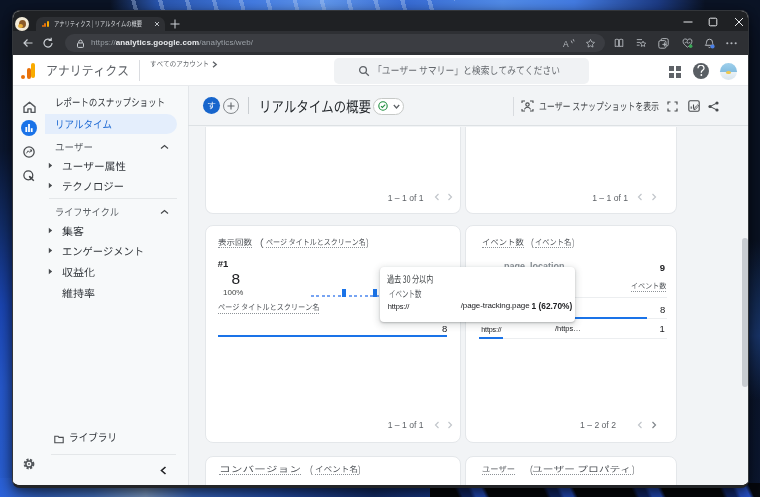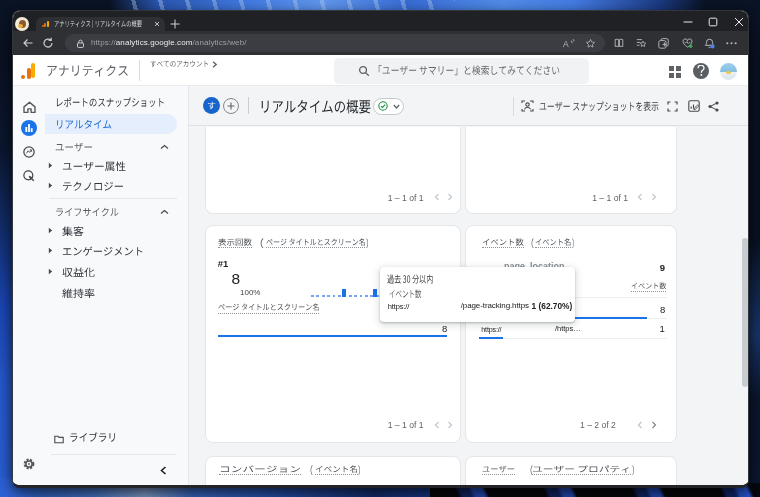--- a/index.html
+++ b/index.html
@@ -12,21 +12,21 @@
 .wallBotR{left:430px;top:483px;width:330px;height:14px;background:#06090f}
 .wallBotR2{left:430px;top:483px;width:330px;height:14px;background:repeating-linear-gradient(65deg, rgba(6,9,15,0) 0 26px, #142e7e 30px 38px, #2c5ce4 42px 50px, rgba(6,9,15,0) 54px 80px)}
 .wallR{left:749px;top:240px;width:11px;height:160px;background:linear-gradient(180deg, rgba(16,30,58,0) 0%, #16305e 40%, #1b3a74 60%, rgba(16,30,58,0) 100%)}
 .win{left:12px;top:10px;width:737px;height:478px;border-radius:8px;overflow:hidden;background:#fff;border:1px solid #33363a;border-bottom:3px solid #232528;box-shadow:0 14px 34px rgba(0,0,0,.55),0 3px 10px rgba(0,0,0,.45)}
 
 .tbar{left:0;top:0;width:737px;height:20px;background:#1f2124}
 .tab{left:23px;top:6px;width:129px;height:14px;background:#2e3034;border-radius:7px 7px 0 0}
 .toolbar{left:0;top:20px;width:737px;height:24px;background:#2e3034}
 .urlpill{left:52px;top:23px;width:540px;height:18px;border-radius:9px;background:#3b3d42}
 .urltxt{left:78px;top:26.5px;font-size:8px;letter-spacing:0.1px;color:#9aa0a6;white-space:nowrap}
-.urltxt b{color:#e8eaed;font-weight:normal}
+.urltxt b{color:#e8eaed;font-weight:bold}
 
 .gahead{left:0;top:44px;width:737px;height:31px;background:#fff;border-bottom:1px solid #e8eaed}
 .search{left:321px;top:47px;width:255px;height:26px;background:#f0f2f4;border-radius:5px}
 .helpc{left:680px;top:52px;width:16px;height:16px;border-radius:50%;background:#595e63}
 .avatar{left:706.5px;top:51.5px;width:17px;height:17px;border-radius:50%;background:linear-gradient(180deg,#9fd0ec 0%,#83bde0 52%,#ecf2f6 53%,#d8e5ee 100%)}
 
 .mainbg{left:0;top:75px;width:737px;height:400px;background:#f7f9fa}
 .content{left:175px;top:75px;width:562px;height:400px;background:#f2f4f6;border-left:1px solid #e3e6e9}
 .titlerow{left:175px;top:75px;width:562px;height:40px;border-bottom:1px solid #dde1e4}
 .navsel{left:32px;top:103px;width:132px;height:20px;background:#e4eefc;border-radius:0 10px 10px 0}
@@ -356,21 +356,21 @@
         <path d="M70 28C70 24 74 21 78 21C82 21 85 24 85 28C85 32 82 35 78 35C74 35 70 32 70 28ZM66 28C66 35 71 40 78 40C84 40 90 35 90 28C90 21 84 16 78 16C71 16 66 21 66 28ZM5 62 13 69C14 67 16 64 18 62C23 56 31 45 36 39C40 35 42 35 45 38C50 43 59 52 65 59C71 66 80 77 87 85L94 78C86 70 76 59 70 52C64 45 55 36 49 31C42 24 38 25 32 32C26 39 17 50 12 55C10 58 8 60 5 62Z M110 45V54C113 54 119 54 124 54C132 54 172 54 179 54C184 54 188 54 190 54V45C188 45 184 45 179 45C172 45 132 45 124 45C118 45 113 45 110 45Z M272 13 266 16C269 20 273 26 275 32L281 29C279 24 274 17 272 13ZM285 9 279 11C282 16 286 21 289 26L294 24C292 19 287 12 285 9ZM229 12 224 19C230 22 241 29 246 33L251 26C246 23 235 15 229 12ZM214 83 218 92C228 90 242 85 252 79C268 70 281 57 290 43L285 35C277 49 264 62 247 72C237 78 225 82 214 83ZM214 34 209 41C215 44 226 51 231 55L236 48C231 45 220 38 214 34Z M376 10 367 7C366 9 365 13 364 14C359 24 349 39 332 49L338 54C350 47 358 37 365 28H399C397 36 392 47 385 56C378 51 371 46 364 42L359 48C365 52 373 57 380 62C371 72 358 81 341 86L348 92C365 86 377 77 386 67C390 70 394 73 397 76L403 69C400 67 396 64 392 60C399 50 405 38 407 29C408 28 409 25 410 24L403 20C401 21 399 21 397 21H369L372 17C373 16 374 12 376 10Z M431 52 435 60C449 55 463 49 473 43V80C473 84 473 89 473 91H482C482 89 482 84 482 80V38C492 31 501 24 509 16L502 10C495 18 485 27 475 33C464 40 448 47 431 52Z M556 79C556 83 556 88 555 91H565C565 88 564 82 564 79L564 46C576 50 593 56 604 62L607 54C597 48 578 41 564 37V21C564 18 565 14 565 11H555C556 14 556 18 556 21C556 29 556 74 556 79Z M675 86 680 90C681 90 682 89 684 88C695 82 709 72 718 60L713 54C705 65 693 74 684 78C684 75 684 27 684 20C684 17 684 14 684 13H675C675 14 675 17 675 20C675 27 675 76 675 80C675 82 675 84 675 86ZM629 85 637 90C645 84 651 74 654 63C657 53 657 32 657 20C657 18 658 14 658 13H649C649 15 649 18 649 21C649 32 649 52 646 61C643 70 637 79 629 85Z M753 10 745 14C750 24 755 36 760 44C749 52 743 60 743 70C743 85 756 91 775 91C787 91 799 90 807 88V79C799 81 785 83 775 83C759 83 751 78 751 69C751 62 756 55 766 49C776 43 789 36 796 32C799 31 802 30 804 28L799 21C797 23 795 24 792 26C787 29 776 34 767 40C762 32 757 21 753 10Z M902 21 897 17C896 18 893 18 890 18C886 18 855 18 851 18C848 18 843 18 841 17V26C842 26 848 26 851 26C855 26 887 26 890 26C888 34 880 46 874 54C863 65 849 77 832 84L839 90C854 84 867 72 878 61C888 70 899 82 905 91L912 85C906 77 894 64 883 55C890 46 897 34 900 26C901 24 902 22 902 21Z M976 10 967 7C966 10 965 14 964 15C959 24 950 39 932 49L939 54C950 47 959 38 965 30H998C996 39 990 52 982 61C973 71 961 80 943 86L950 92C969 86 980 76 990 65C998 54 1005 41 1007 31C1008 29 1009 27 1010 26L1003 21C1001 22 999 22 996 22H969L972 18C973 16 974 13 976 10Z M1100 12H1091C1091 15 1091 17 1091 21C1091 24 1091 33 1091 37C1091 56 1090 64 1083 72C1077 79 1068 83 1059 85L1065 92C1073 90 1083 85 1089 78C1096 69 1100 61 1100 37C1100 33 1100 25 1100 21C1100 17 1100 15 1100 12ZM1054 13H1044C1045 15 1045 18 1045 20C1045 23 1045 49 1045 53C1045 56 1045 60 1044 61H1054C1053 59 1053 56 1053 54C1053 49 1053 23 1053 20C1053 18 1053 15 1054 13Z M1133 45V54C1136 54 1141 54 1146 54C1154 54 1194 54 1201 54C1206 54 1210 54 1212 54V45C1210 45 1206 45 1201 45C1194 45 1154 45 1146 45C1141 45 1136 45 1133 45Z M1245 15 1239 21C1247 26 1259 36 1264 42L1271 35C1265 30 1252 19 1245 15ZM1236 82 1242 90C1258 87 1271 81 1281 74C1296 65 1308 51 1315 39L1310 30C1304 43 1292 57 1276 67C1267 73 1254 79 1236 82Z M1360 4C1354 14 1343 27 1326 36C1328 38 1330 40 1332 42C1336 39 1341 36 1345 33C1351 38 1359 44 1363 50C1352 58 1338 65 1326 69C1327 70 1329 73 1330 76C1338 73 1347 69 1355 64V96H1362V92H1404V96H1411V53H1370C1382 44 1392 31 1397 16L1392 14L1391 14H1363C1365 11 1367 8 1368 5ZM1404 85H1362V60H1404ZM1357 21H1387C1383 30 1376 37 1369 44C1364 39 1357 33 1350 28C1353 26 1355 23 1357 21Z" fill="currentColor"></path>
       </svg>
     </div>
   <div class="jpt" style="left:353.3px;top:226.9px;color:#4d5156">
       <svg style="display:block;width:7.0px;height:10.5px" viewBox="0 0 100.0 100" preserveAspectRatio="none">
         <path d="M30 50C30 30 23 15 11 2L5 6C16 17 23 32 23 50C23 68 16 83 5 94L11 98C23 85 30 70 30 50Z" fill="currentColor"></path>
       </svg>
     </div>
   <div class="abs" style="left:204.7px;top:246.5px;font-size:9.5px;font-weight:bold;color:#202124">#1</div>
   <div class="abs" style="left:218.6px;top:260.3px;font-size:15.5px;line-height:1;color:#202124">8</div>
-  <div class="abs" style="left:227px;top:276.8px;font-size:8px;color:#444746">100%</div>
+  <div class="abs" style="left:210px;top:276.8px;font-size:8px;color:#444746">100%</div>
   <div class="abs" style="left:297.7px;top:284.4px;width:136px;height:1.6px;background:repeating-linear-gradient(90deg,#77a4f2 0 2.8px,rgba(0,0,0,0) 2.8px 5.4px)"></div>
   <div class="abs" style="left:329px;top:277.5px;width:4px;height:8.3px;background:#1a73e8"></div>
   <div class="abs" style="left:359.5px;top:277.5px;width:4px;height:8.3px;background:#1a73e8"></div>
   <div class="jpt du" style="left:204.7px;top:292.3px;color:#4d5156">
       <svg style="display:block;width:101.5px;height:10.5px" viewBox="0 0 1422.4 100" preserveAspectRatio="none">
         <path d="M70 28C70 24 74 21 78 21C82 21 85 24 85 28C85 32 82 35 78 35C74 35 70 32 70 28ZM66 28C66 35 71 40 78 40C84 40 90 35 90 28C90 21 84 16 78 16C71 16 66 21 66 28ZM5 62 13 69C14 67 16 64 18 62C23 56 31 45 36 39C40 35 42 35 45 38C50 43 59 52 65 59C71 66 80 77 87 85L94 78C86 70 76 59 70 52C64 45 55 36 49 31C42 24 38 25 32 32C26 39 17 50 12 55C10 58 8 60 5 62Z M110 45V54C113 54 119 54 124 54C132 54 172 54 179 54C184 54 188 54 190 54V45C188 45 184 45 179 45C172 45 132 45 124 45C118 45 113 45 110 45Z M272 13 266 16C269 20 273 26 275 32L281 29C279 24 274 17 272 13ZM285 9 279 11C282 16 286 21 289 26L294 24C292 19 287 12 285 9ZM229 12 224 19C230 22 241 29 246 33L251 26C246 23 235 15 229 12ZM214 83 218 92C228 90 242 85 252 79C268 70 281 57 290 43L285 35C277 49 264 62 247 72C237 78 225 82 214 83ZM214 34 209 41C215 44 226 51 231 55L236 48C231 45 220 38 214 34Z M376 10 367 7C366 9 365 13 364 14C359 24 349 39 332 49L338 54C350 47 358 37 365 28H399C397 36 392 47 385 56C378 51 371 46 364 42L359 48C365 52 373 57 380 62C371 72 358 81 341 86L348 92C365 86 377 77 386 67C390 70 394 73 397 76L403 69C400 67 396 64 392 60C399 50 405 38 407 29C408 28 409 25 410 24L403 20C401 21 399 21 397 21H369L372 17C373 16 374 12 376 10Z M431 52 435 60C449 55 463 49 473 43V80C473 84 473 89 473 91H482C482 89 482 84 482 80V38C492 31 501 24 509 16L502 10C495 18 485 27 475 33C464 40 448 47 431 52Z M556 79C556 83 556 88 555 91H565C565 88 564 82 564 79L564 46C576 50 593 56 604 62L607 54C597 48 578 41 564 37V21C564 18 565 14 565 11H555C556 14 556 18 556 21C556 29 556 74 556 79Z M675 86 680 90C681 90 682 89 684 88C695 82 709 72 718 60L713 54C705 65 693 74 684 78C684 75 684 27 684 20C684 17 684 14 684 13H675C675 14 675 17 675 20C675 27 675 76 675 80C675 82 675 84 675 86ZM629 85 637 90C645 84 651 74 654 63C657 53 657 32 657 20C657 18 658 14 658 13H649C649 15 649 18 649 21C649 32 649 52 646 61C643 70 637 79 629 85Z M753 10 745 14C750 24 755 36 760 44C749 52 743 60 743 70C743 85 756 91 775 91C787 91 799 90 807 88V79C799 81 785 83 775 83C759 83 751 78 751 69C751 62 756 55 766 49C776 43 789 36 796 32C799 31 802 30 804 28L799 21C797 23 795 24 792 26C787 29 776 34 767 40C762 32 757 21 753 10Z M902 21 897 17C896 18 893 18 890 18C886 18 855 18 851 18C848 18 843 18 841 17V26C842 26 848 26 851 26C855 26 887 26 890 26C888 34 880 46 874 54C863 65 849 77 832 84L839 90C854 84 867 72 878 61C888 70 899 82 905 91L912 85C906 77 894 64 883 55C890 46 897 34 900 26C901 24 902 22 902 21Z M976 10 967 7C966 10 965 14 964 15C959 24 950 39 932 49L939 54C950 47 959 38 965 30H998C996 39 990 52 982 61C973 71 961 80 943 86L950 92C969 86 980 76 990 65C998 54 1005 41 1007 31C1008 29 1009 27 1010 26L1003 21C1001 22 999 22 996 22H969L972 18C973 16 974 13 976 10Z M1100 12H1091C1091 15 1091 17 1091 21C1091 24 1091 33 1091 37C1091 56 1090 64 1083 72C1077 79 1068 83 1059 85L1065 92C1073 90 1083 85 1089 78C1096 69 1100 61 1100 37C1100 33 1100 25 1100 21C1100 17 1100 15 1100 12ZM1054 13H1044C1045 15 1045 18 1045 20C1045 23 1045 49 1045 53C1045 56 1045 60 1044 61H1054C1053 59 1053 56 1053 54C1053 49 1053 23 1053 20C1053 18 1053 15 1054 13Z M1133 45V54C1136 54 1141 54 1146 54C1154 54 1194 54 1201 54C1206 54 1210 54 1212 54V45C1210 45 1206 45 1201 45C1194 45 1154 45 1146 45C1141 45 1136 45 1133 45Z M1245 15 1239 21C1247 26 1259 36 1264 42L1271 35C1265 30 1252 19 1245 15ZM1236 82 1242 90C1258 87 1271 81 1281 74C1296 65 1308 51 1315 39L1310 30C1304 43 1292 57 1276 67C1267 73 1254 79 1236 82Z M1360 4C1354 14 1343 27 1326 36C1328 38 1330 40 1332 42C1336 39 1341 36 1345 33C1351 38 1359 44 1363 50C1352 58 1338 65 1326 69C1327 70 1329 73 1330 76C1338 73 1347 69 1355 64V96H1362V92H1404V96H1411V53H1370C1382 44 1392 31 1397 16L1392 14L1391 14H1363C1365 11 1367 8 1368 5ZM1404 85H1362V60H1404ZM1357 21H1387C1383 30 1376 37 1369 44C1364 39 1357 33 1350 28C1353 26 1355 23 1357 21Z" fill="currentColor"></path>
       </svg>
     </div>
   <div class="num" style="left:404.4px;top:312.3px;width:30px;text-align:right">8</div>
   <div class="bar" style="left:204.7px;top:323.6px;width:229.7px;height:2.4px"></div>
@@ -425,21 +425,21 @@
     </div>
   <div class="rline" style="left:465.5px;top:286.3px;width:188.3px"></div>
   <div class="num" style="left:622.3px;top:292.8px;width:30px;text-align:right">8</div>
   <div class="rline" style="left:465.5px;top:307px;width:188.3px"></div>
   <div class="bar" style="left:465.5px;top:306.1px;width:168.3px;height:1.8px"></div>
   <div class="num" style="left:468.3px;top:313.6px;font-size:7.2px;letter-spacing:-0.2px">https://</div>
   <div class="num" style="left:541.9px;top:313.3px;font-size:7.5px">/https…</div>
   <div class="num" style="left:621.8px;top:311.6px;width:30px;text-align:right">1</div>
   <div class="rline" style="left:465.5px;top:326.9px;width:188.3px"></div>
   <div class="bar" style="left:466px;top:325.9px;width:24px;height:2px"></div>
-  <div class="pag" style="left:567px;top:409px;width:60px;text-align:left">1 – 2 of 2</div>
+  <div class="pag" style="left:555px;top:409px;width:60px;text-align:center">1 – 2 of 2</div>
   <svg class="chev" style="left:623px;top:409.5px" viewBox="0 0 8 8">
       <path d="M5.5 1 L2.5 4 L5.5 7" fill="none" stroke="#c2c6cb" stroke-width="1.2"></path>
     </svg>
   <svg class="chev" style="left:636.7px;top:409.5px" viewBox="0 0 8 8">
       <path d="M2.5 1 L5.5 4 L2.5 7" fill="none" stroke="#80868b" stroke-width="1.2"></path>
     </svg>
 
   <div class="jpt du" style="left:205.5px;top:453.75px;color:#4d5156">
       <svg style="display:block;width:82.0px;height:10.5px" viewBox="0 0 700.0 100" preserveAspectRatio="none">
         <path d="M16 75V84C19 84 23 83 27 83H76L76 89H85C85 87 84 83 84 79V28C84 25 85 22 85 20C83 20 80 20 77 20H28C25 20 20 20 17 19V28C20 28 24 28 28 28H76V75H27C23 75 18 75 16 75Z M123 15 117 21C124 26 137 36 142 42L148 35C143 30 130 19 123 15ZM114 82 119 90C136 87 149 81 159 74C174 65 186 51 192 39L188 30C182 43 170 57 154 67C145 73 132 79 114 82Z M276 10 271 12C274 16 277 22 279 26L285 24C283 20 279 14 276 10ZM288 6 282 8C285 12 288 18 290 22L296 20C294 16 290 10 288 6ZM222 58C218 66 213 77 206 85L215 89C220 81 226 70 230 61C234 51 237 36 239 30C239 28 240 25 240 23L232 21C230 32 226 48 222 58ZM271 54C275 65 280 78 282 88L291 86C289 77 283 61 279 51C275 41 269 27 265 20L256 22C261 30 267 44 271 54Z M310 45V54C313 54 319 54 324 54C332 54 372 54 379 54C384 54 388 54 390 54V45C388 45 384 45 379 45C372 45 332 45 324 45C318 45 313 45 310 45Z M472 13 466 16C469 20 473 26 475 32L481 29C479 24 474 17 472 13ZM485 9 479 11C482 16 486 21 489 26L494 24C492 19 487 12 485 9ZM429 12 424 19C430 22 441 29 446 33L451 26C446 23 435 15 429 12ZM414 83 418 92C428 90 442 85 452 79C468 70 481 57 490 43L485 35C477 49 464 62 447 72C437 78 425 82 414 83ZM414 34 409 41C415 44 426 51 431 55L436 48C431 45 420 38 414 34Z M521 82V90C523 90 526 90 529 90H570L570 94H577C577 92 577 90 577 88C577 80 577 42 577 38C577 36 577 34 577 33C576 33 573 34 571 34C563 34 538 34 532 34C530 34 524 33 522 33V41C524 41 530 41 532 41C538 41 566 41 570 41V57H533C530 57 526 57 524 57V65C526 64 530 64 534 64H570V82H529C526 82 523 82 521 82Z M623 15 617 21C624 26 637 36 642 42L648 35C643 30 630 19 623 15ZM614 82 619 90C636 87 649 81 659 74C674 65 686 51 692 39L688 30C682 43 670 57 654 67C645 73 632 79 614 82Z" fill="currentColor"></path>
@@ -488,15 +488,15 @@
       <svg style="display:block;width:46.3px;height:10.0px" viewBox="0 0 655.8 100" preserveAspectRatio="none">
         <path d="M6 11C12 16 18 23 21 28L28 23C24 18 17 11 11 6ZM25 44H5V50H17V76C13 81 8 85 4 88L8 95C12 91 17 86 21 82C28 90 37 94 50 94C61 94 83 94 94 94C94 92 95 88 96 86C84 87 61 88 50 87C38 87 29 83 25 76ZM58 22V38H49V13H76V22ZM64 38V27H76V38ZM42 8V38H34V82H41V44H84V74C84 76 84 76 83 76C82 76 78 76 74 76C74 78 75 80 76 82C82 82 86 82 88 81C90 80 91 78 91 74V38H83V8ZM49 51V76H55V72H75V51ZM55 56H70V67H55Z M164 64C168 69 173 75 177 81L132 83C136 74 142 63 146 53H195V46H154V27H188V19H154V4H146V19H113V27H146V46H105V53H137C133 63 128 75 123 83L109 84L110 92C128 91 156 90 182 88C184 91 186 94 187 97L194 93C190 84 180 71 171 61Z M249 89C262 89 272 82 272 68C272 58 265 52 257 50V49C265 47 270 41 270 32C270 20 261 13 248 13C240 13 234 17 228 22L233 28C237 24 242 21 248 21C256 21 260 25 260 32C260 40 255 46 240 46V53C257 53 263 59 263 68C263 76 257 82 248 82C240 82 234 78 230 73L225 79C230 84 237 89 249 89Z M306 89C320 89 329 77 329 51C329 26 320 13 306 13C292 13 283 26 283 51C283 77 292 89 306 89ZM306 82C297 82 292 73 292 51C292 30 297 21 306 21C314 21 320 30 320 51C320 73 314 82 306 82Z M388 6C382 22 371 35 358 44C360 45 363 48 365 50C377 40 389 25 396 8ZM423 6 416 9C423 24 436 40 447 49C449 47 451 44 454 42C442 34 430 19 423 6ZM374 42V49H395C393 66 387 82 363 90C365 92 367 94 368 96C394 87 400 69 403 49H429C428 74 426 84 424 87C423 88 422 88 420 88C417 88 411 88 404 88C406 90 407 93 407 95C413 96 419 96 423 95C426 95 428 94 430 92C434 88 435 76 437 45C437 44 437 42 437 42Z M492 20C499 27 505 37 508 44L515 40C512 34 506 24 499 16ZM472 9 473 72C468 74 463 76 459 77L462 85C473 80 488 74 502 67L501 60L481 68L479 9ZM533 9C529 53 518 77 484 90C485 91 488 95 490 96C505 90 516 81 524 69C533 78 542 89 546 96L553 90C548 82 537 71 528 62C535 49 539 32 541 10Z M566 21V96H573V28H602C602 42 598 58 576 70C578 71 580 74 581 76C595 68 602 58 606 49C615 57 625 68 630 74L636 70C630 62 618 50 608 42C609 37 609 33 610 28H639V86C639 88 638 88 636 88C634 88 627 89 620 88C621 90 623 94 623 96C632 96 638 96 642 95C645 93 646 91 646 86V21H610V4H602V21Z" fill="currentColor"></path>
       </svg>
     </div>
   <div class="jpt" style="left:376.2px;top:277.6px;color:#55595e;z-index:31">
       <svg style="display:block;width:32.4px;height:9.5px" viewBox="0 0 500.0 100" preserveAspectRatio="none">
         <path d="M9 52 13 60C26 55 40 49 51 43V80C51 84 50 89 50 91H60C60 89 59 84 59 80V38C70 31 79 24 86 16L80 10C73 18 63 27 52 33C41 40 26 47 9 52Z M169 20 163 23C167 27 170 33 173 39L179 36C176 31 172 24 169 20ZM182 15 176 18C180 22 183 28 186 34L192 31C189 26 185 19 182 15ZM105 62 113 69C114 67 116 64 118 62C123 56 131 45 136 39C140 35 142 35 145 38C150 43 159 52 165 59C171 66 180 77 187 85L194 78C186 70 176 59 170 52C164 45 155 36 149 31C142 24 138 25 132 32C126 39 117 50 112 55C110 58 108 60 105 62Z M223 15 217 21C224 26 237 36 242 42L248 35C243 30 230 19 223 15ZM214 82 219 90C236 87 249 81 259 74C274 65 286 51 292 39L288 30C282 43 270 57 254 67C245 73 232 79 214 82Z M334 79C334 83 334 88 333 91H343C342 88 342 82 342 79L342 46C353 50 370 56 381 62L385 54C374 48 355 41 342 37V21C342 18 342 14 343 11H333C334 14 334 18 334 21C334 29 334 74 334 79Z M444 6C442 10 439 16 436 19L441 22C444 18 447 13 450 9ZM408 9C411 13 414 18 414 22L420 19C420 16 417 10 414 6ZM463 4C460 22 455 39 446 49C448 50 451 53 452 54C455 51 458 46 460 42C462 52 465 61 469 70C464 77 457 83 449 88C446 85 442 83 437 80C441 76 443 70 444 64H453V57H426L430 50L428 50H432V35C437 38 443 43 446 46L450 40C447 38 436 32 432 29V29H453V22H432V4H425V22H404V29H423C418 35 411 41 403 44C405 46 407 48 408 50C414 47 420 41 425 35V49L422 49L418 57H404V64H415C413 69 410 74 408 78L414 80L416 77C419 79 422 80 426 82C420 86 413 88 404 90C406 91 407 94 408 96C418 94 426 90 432 86C437 88 441 91 444 94L446 91C448 93 449 95 450 96C459 91 467 85 473 77C478 85 484 92 492 96C493 94 495 91 497 90C489 85 482 78 478 70C484 59 487 46 490 29H496V22H467C468 17 469 11 470 5ZM423 64H437C436 69 434 74 431 77C427 75 423 73 419 72ZM465 29H482C480 42 478 53 473 62C469 52 466 41 465 29Z" fill="currentColor"></path>
       </svg>
     </div>
   <div class="abs" style="left:374.8px;top:290.8px;font-size:7.5px;letter-spacing:-0.15px;color:#202124;z-index:31">https://</div>
-  <div class="abs" style="left:447.7px;top:290.4px;font-size:8px;letter-spacing:-0.1px;color:#202124;z-index:31">/page-tracking.https</div>
+  <div class="abs" style="left:447.7px;top:290.4px;font-size:8px;letter-spacing:-0.1px;color:#202124;z-index:31">/page-tracking.page</div>
   <div class="abs" style="left:518.6px;top:290.2px;font-size:8.3px;font-weight:bold;color:#202124;z-index:31">1 (62.70%)</div>
   </div>
 
 </body></html>

